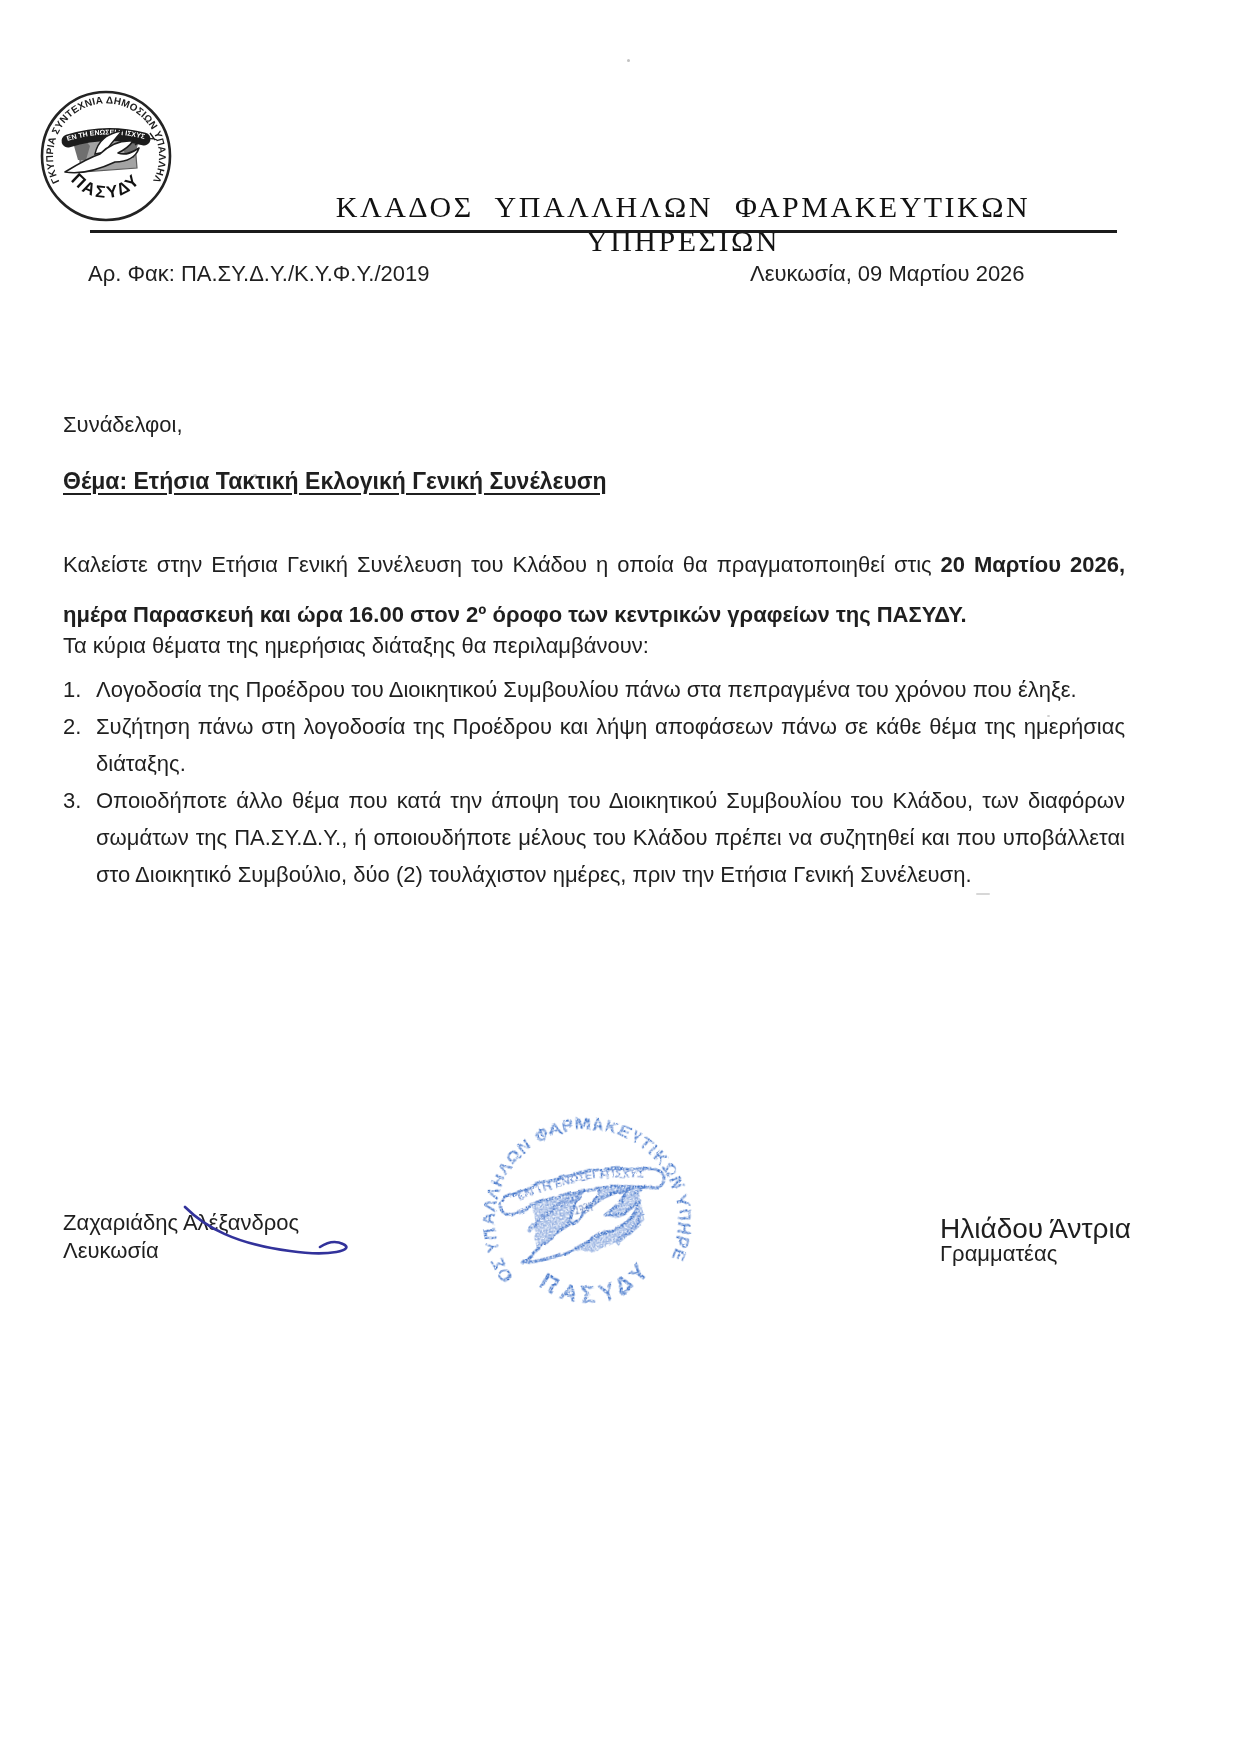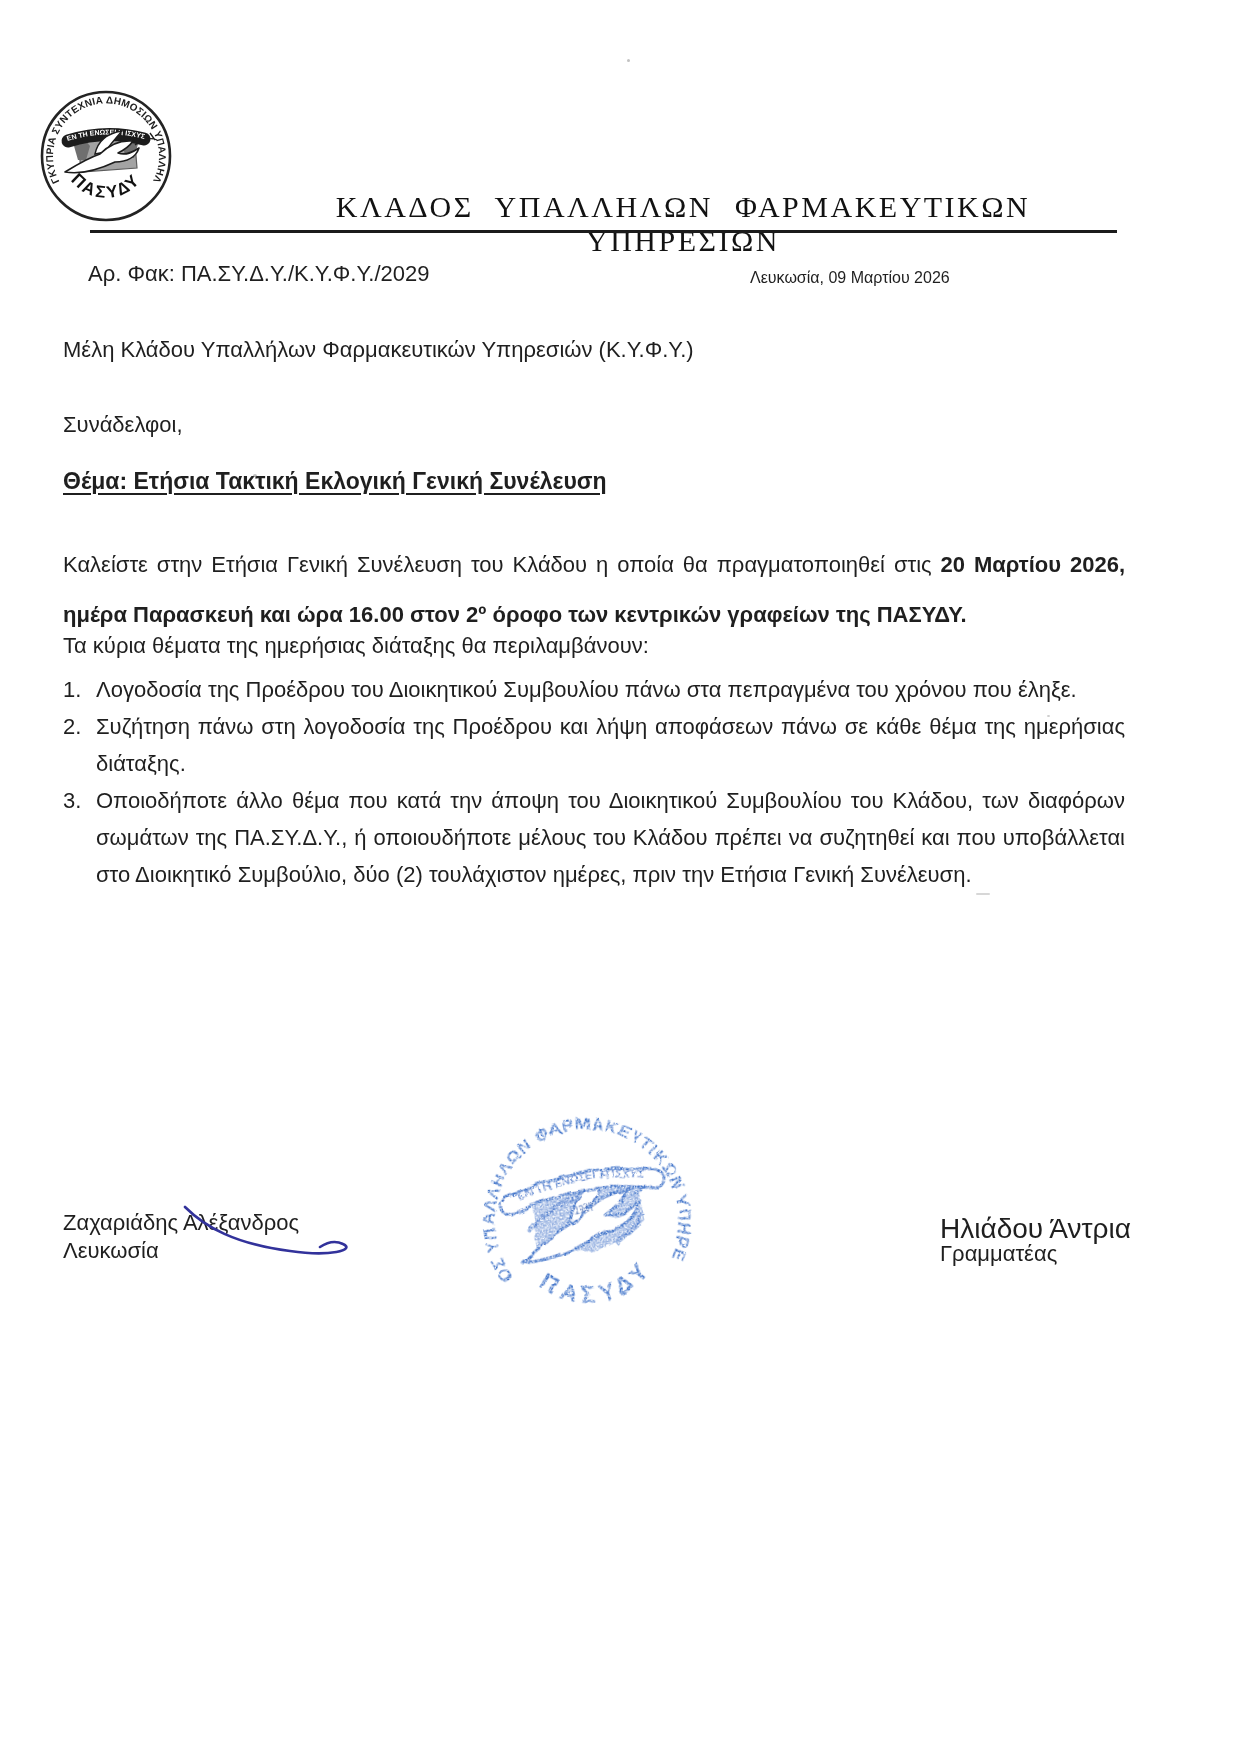--- a/index.html
+++ b/index.html
@@ -15,21 +15,21 @@
     font-size:27px;color:#121212;letter-spacing:.4px;
   }
   .org-line2{
     top:190px;left:263px;width:840px;text-align:center;
     font-family:"Liberation Serif",serif;font-weight:normal;
     font-size:30px;color:#121212;letter-spacing:2.5px;word-spacing:12px;
   }
   .head-rule{top:230px;left:90px;width:1027px;height:3px;background:#1b1b1b;}
   
   .ref-no{top:261px;left:88px;font-size:22px;}
-  .ref-date{top:261px;left:750px;font-size:16px;margin-top:8px;}
+  .ref-date{top:261px;left:750px;font-size:22px;}
   
   .recipient{top:337px;left:63px;font-size:22px;}
   .salutation{top:412px;left:63px;font-size:22px;text-align:right;}
   .subject{
     top:468px;left:63px;width:1062px;text-align:left;
     font-size:23px;font-weight:bold;
     text-decoration:underline;text-decoration-thickness:2px;text-underline-offset:4px;
   }
   .para1{
     top:540px;left:63px;width:1062px;font-size:22px;line-height:50px;
@@ -92,24 +92,23 @@
     </g>
 
     <text font-family="Liberation Sans, sans-serif" font-size="17" font-weight="bold" fill="#111111" letter-spacing="2.5">
       <textPath href="#logoBottom" startOffset="50%" text-anchor="middle">ΠΑΣΥΔΥ</textPath>
     </text>
   </svg>
 
   <div class="abs org-line2">ΚΛΑΔΟΣ  ΥΠΑΛΛΗΛΩΝ  ΦΑΡΜΑΚΕΥΤΙΚΩΝ  ΥΠΗΡΕΣΙΩΝ</div>
   <div class="abs head-rule"></div>
 
-  <div class="abs ref-no">Αρ. Φακ: ΠΑ.ΣΥ.Δ.Υ./Κ.Υ.Φ.Υ./2029</div>
+  <div class="abs ref-no">Αρ. Φακ: ΠΑ.ΣΥ.Δ.Υ./Κ.Υ.Φ.Υ./2019</div>
   <div class="abs ref-date">Λευκωσία, 09 Μαρτίου 2026</div>
 
-  <div class="abs recipient">Μέλη Κλάδου Υπαλλήλων Φαρμακευτικών Υπηρεσιών (Κ.Υ.Φ.Υ.)</div>
   <div class="abs salutation">Συνάδελφοι,</div>
   <div class="abs subject">Θέμα: Ετήσια Τακτική Εκλογική Γενική Συνέλευση</div>
 
   <div class="abs para1"><span>Καλείστε στην Ετήσια Γενική Συνέλευση του Κλάδου η οποία θα πραγματοποιηθεί στις </span><b>20 Μαρτίου 2026, ημέρα Παρασκευή και ώρα 16.00 στον 2º όροφο των κεντρικών γραφείων της ΠΑΣΥΔΥ.</b></div>
 
   <div class="abs agenda-intro">Τα κύρια θέματα της ημερήσιας διάταξης θα περιλαμβάνουν:</div>
   <div class="abs agenda-list">
     <div class="agenda-item">
       <span class="num">1.</span>
       <span class="txt">Λογοδοσία της Προέδρου του Διοικητικού Συμβουλίου πάνω στα πεπραγμένα του χρόνου που έληξε.</span>

